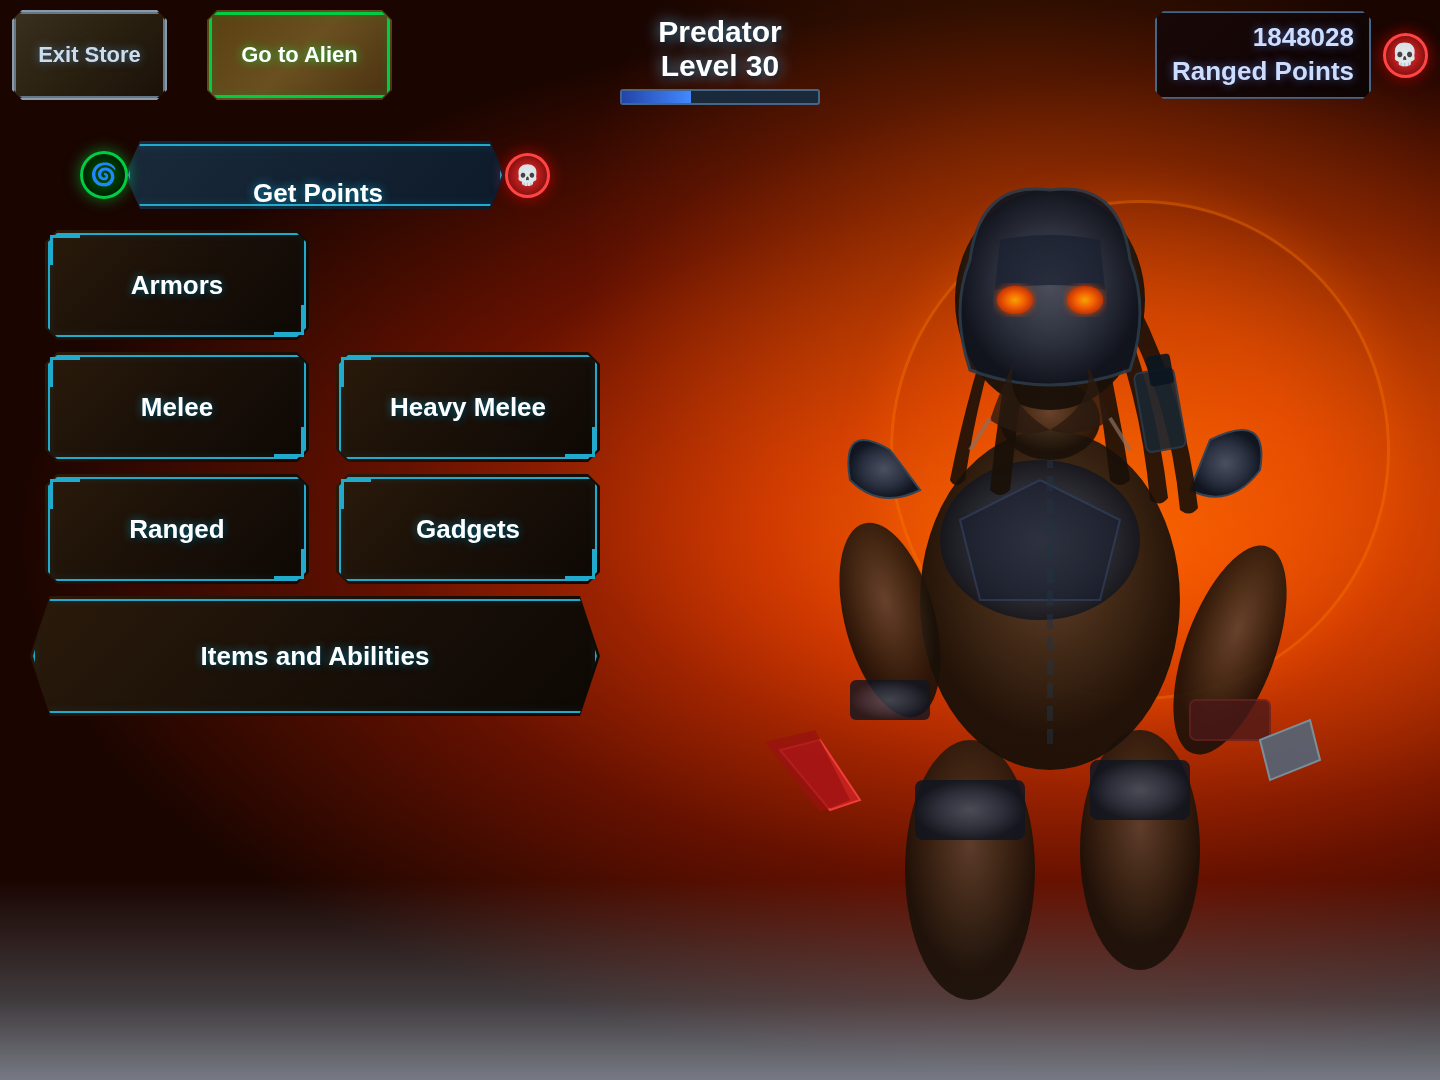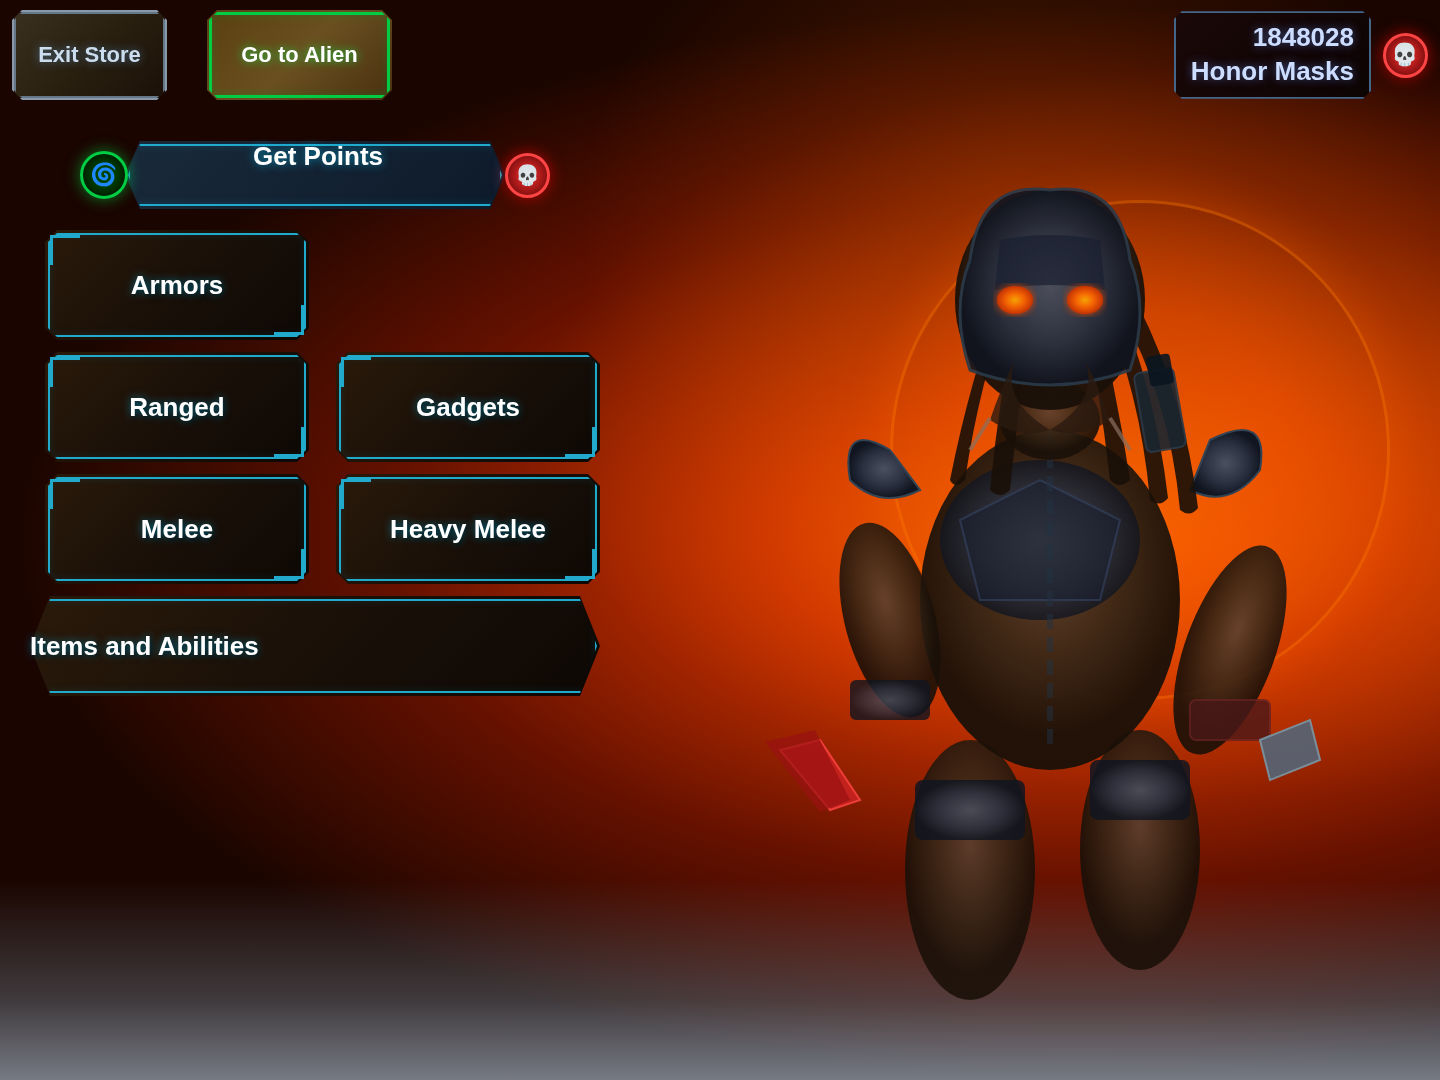--- a/index.html
+++ b/index.html
@@ -233,21 +233,21 @@
       margin-bottom: 20px;
       position: relative;
       height: 70px;
     }
 
     .get-points-btn {
       position: relative;
       width: 380px;
       height: 68px;
       display: flex;
-      align-items: flex-start;
+      align-items: flex-end;
       justify-content: center;
       cursor: pointer;
       padding-left: 6px;
     }
 
     .get-points-btn::before {
       content: '';
       position: absolute;
       inset: 0;
       background: linear-gradient(135deg, #1a2a3a 0%, #0d1a2a 100%);
@@ -341,23 +341,24 @@
       z-index: 1;
       color: #ffffff;
       font-size: 26px;
       font-weight: bold;
       text-shadow: 0 0 8px rgba(0,200,255,0.5), 2px 2px 4px rgba(0,0,0,0.8);
     }
 
     
     .menu-btn-full {
       position: relative;
-      height: 100px;
-      display: flex;
-      align-items: center;
+      height: 120px;
+      display: flex;
+      align-items: center;
+      justify-content: center;
       cursor: pointer;
       margin-top: 10px;
     }
 
     .menu-btn-full::before {
       content: '';
       position: absolute;
       inset: 0;
       background: linear-gradient(135deg, #2a1a0a 0%, #1a1008 50%, #0d0804 100%);
       clip-path: polygon(20px 0%, calc(100% - 20px) 0%, 100% 50%, calc(100% - 20px) 100%, 20px 100%, 0% 50%);
@@ -533,25 +534,32 @@
 Store</div>
       </div>
 
       <div class="goto-alien-btn">
         <div class="btn-border-green"></div>
         <div class="btn-text">Go to
 Alien</div>
       </div>
     </div>
 
+    <div class="player-info">
+      <div class="player-name">Predator</div>
+      <div class="player-level">Level 30</div>
+      <div class="xp-bar-container">
+        <div class="xp-bar-fill" style="width:35%"></div>
+      </div>
+    </div>
 
     <div class="honor-points">
       <div class="honor-points-box">
         <div class="honor-points-text">1848028</div>
-        <div class="honor-points-text">Honor Masks</div>
+        <div class="honor-points-text">Ranged Points</div>
       </div>
       <div class="skull-icon-honor">
         <span>💀</span>
       </div>
     </div>
 
   </div>
 
   <div class="menu-panel">
 
@@ -573,47 +581,47 @@
         <div class="mb-border"></div>
         <div class="mb-text">Armors</div>
         <div class="corner-tl"></div>
         <div class="corner-br"></div>
       </div>
     </div>
 
     <div class="btn-grid">
       <div class="menu-btn">
         <div class="mb-border"></div>
+        <div class="mb-text">Melee</div>
+        <div class="corner-tl"></div>
+        <div class="corner-br"></div>
+      </div>
+      <div class="menu-btn">
+        <div class="mb-border"></div>
+        <div class="mb-text">Heavy Melee</div>
+        <div class="corner-tl"></div>
+        <div class="corner-br"></div>
+      </div>
+    </div>
+
+    <div class="btn-grid">
+      <div class="menu-btn">
+        <div class="mb-border"></div>
         <div class="mb-text">Ranged</div>
         <div class="corner-tl"></div>
         <div class="corner-br"></div>
       </div>
       <div class="menu-btn">
         <div class="mb-border"></div>
         <div class="mb-text">Gadgets</div>
         <div class="corner-tl"></div>
         <div class="corner-br"></div>
       </div>
     </div>
 
-    <div class="btn-grid">
-      <div class="menu-btn">
-        <div class="mb-border"></div>
-        <div class="mb-text">Melee</div>
-        <div class="corner-tl"></div>
-        <div class="corner-br"></div>
-      </div>
-      <div class="menu-btn">
-        <div class="mb-border"></div>
-        <div class="mb-text">Heavy Melee</div>
-        <div class="corner-tl"></div>
-        <div class="corner-br"></div>
-      </div>
-    </div>
-
     <div class="menu-btn-full">
       <div class="mb-border"></div>
       <div class="mb-text">Items and Abilities</div>
     </div>
 
   </div>
 
 </div>
 
 </body></html>

